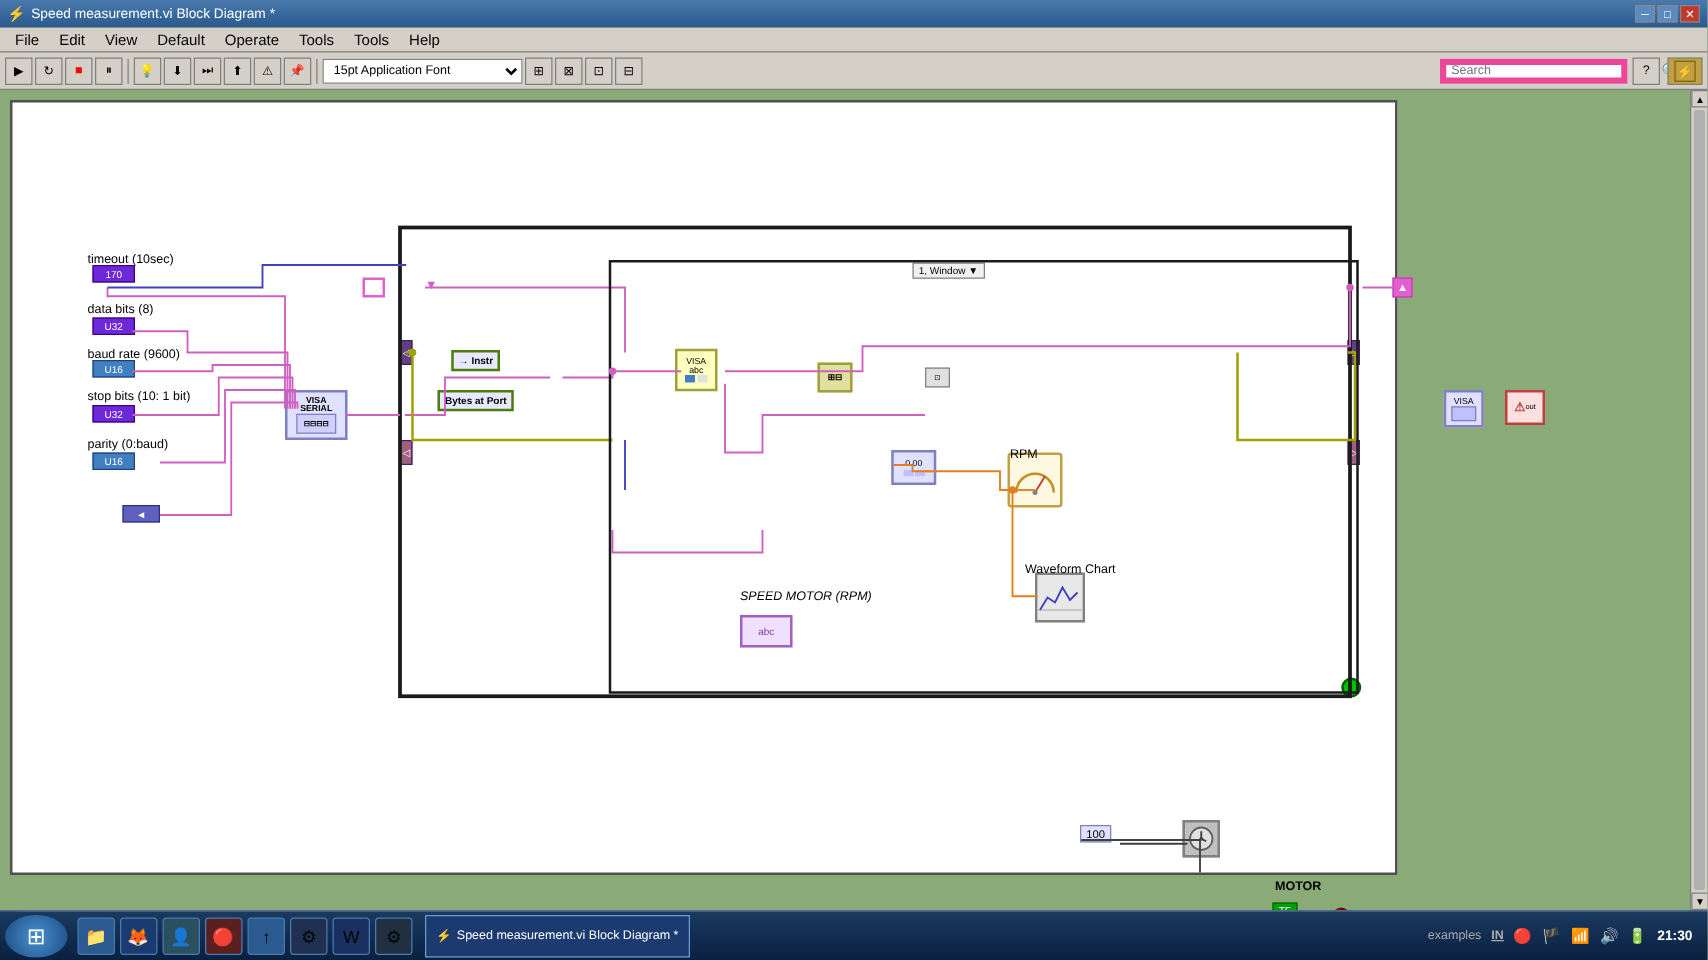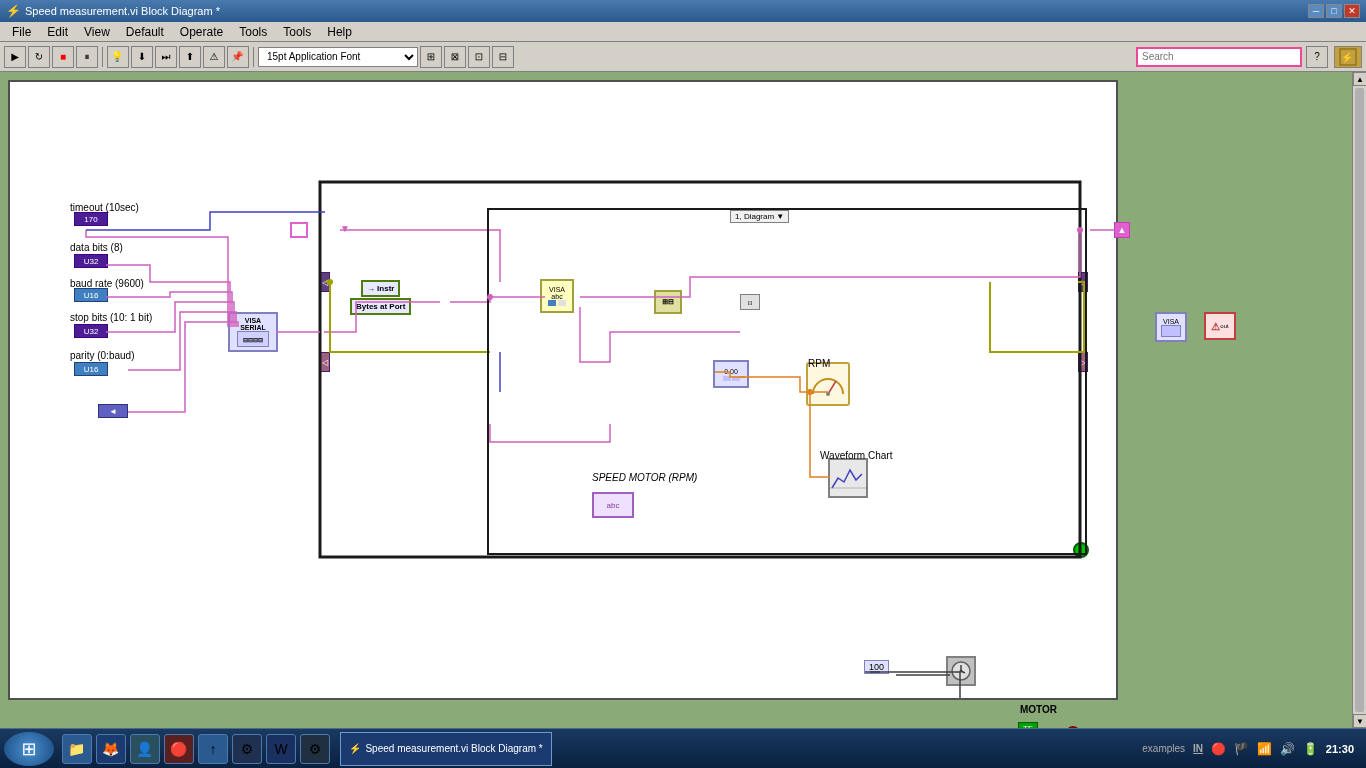--- a/index.html
+++ b/index.html
@@ -50,22 +50,22 @@
       display: flex; align-items: center; justify-content: center;
       cursor: pointer; font-size: 10px;
     }
     .tb-separator { width: 1px; height: 20px; background: #808080; margin: 0 2px; }
     .tb-font-select {
       height: 20px; font-size: 10px; background: white;
       border: 1px solid #808080; padding: 0 4px; width: 160px;
     }
     .tb-search {
       margin-left: auto; display: flex; align-items: center;
-      background: white; border: 2px solid #ec4899; height: 20px;
-      padding: 0 4px; width: 166px; gap: 48px;
+      background: white; border: 5px solid #ec4899; height: 20px;
+      padding: 0 4px; width: 150px; gap: 48px;
     }
     .tb-search input {
       border: none; outline: none; font-size: 10px; width: 120px;
       background: transparent;
     }
 
     
     #main {
       display: flex;
       height: calc(768px - 22px - 20px - 30px - 40px);
@@ -102,21 +102,21 @@
 
     
     .label {
       position: absolute;
       font-size: 10px; color: #000;
       white-space: nowrap;
     }
 
     
     .ctrl-u32 {
-      background: #4c1d95; color: white;
+      background: #6d28d9; color: white;
       border: 1px solid #400080;
       padding: 1px 4px; font-size: 8px;
       display: flex; align-items: center; justify-content: center;
       white-space: nowrap;
     }
     .ctrl-u16 {
       background: #4080c0; color: white;
       border: 1px solid #204080;
       padding: 1px 4px; font-size: 8px;
       display: flex; align-items: center; justify-content: center;
@@ -413,21 +413,21 @@
 
     <div style="position:absolute; top:140px; left:280px;">
       <div style="width:18px; height:16px; background:transparent; border:2px solid #e060d0;"></div>
     </div>
 
     <div style="position:absolute; top:140px; left:330px;">
       <div style="width:12px; height:12px; color:#d060c0; font-size:10px; display:flex; align-items:center;">▼</div>
     </div>
 
     <div style="position:absolute; top:128px; left:720px;">
-      <div style="border:1px solid #808080; padding:1px 4px; font-size:8px; background:#f0f0f0; white-space:nowrap;">1, Diagram ▼</div>
+      <div style="border:1px solid #808080; padding:1px 4px; font-size:8px; background:#f0f0f0; white-space:nowrap;">1, Window ▼</div>
     </div>
 
     <div style="position:absolute; top:190px; left:310px;">
       <div class="shift-reg-left">◁</div>
     </div>
 
     <div style="position:absolute; top:190px; left:1068px;">
       <div class="shift-reg-right">▷</div>
     </div>
 
@@ -435,21 +435,21 @@
       <div class="shift-reg-right" style="background:#a06080;">▷</div>
     </div>
 
     <div style="position:absolute; top:270px; left:310px;">
       <div class="shift-reg-left" style="background:#a06080;">◁</div>
     </div>
 
     <div style="position:absolute; top:198px; left:340px;">
       <div style="display:flex; flex-direction:column; align-items:center;">
         <div class="bytes-block" style="white-space:nowrap;">→ Instr</div>
-        <div class="bytes-block" style="margin-top:1px;">Bytes at Port</div>
+        <div class="bytes-block" style="margin-top:15px;">Bytes at Port</div>
       </div>
     </div>
 
     <div style="position:absolute; top:197px; left:530px;">
       <div style="width:34px; height:34px; background:#ffffc0; border:2px solid #a0a040; display:flex; flex-direction:column; align-items:center; justify-content:center; font-size:7px;">
         <div>VISA</div>
         <div>abc</div>
         <div style="display:flex; gap:2px;">
           <div style="width:8px; height:6px; background:#4080c0;"></div>
           <div style="width:8px; height:6px; background:#e0e0e0;"></div>

